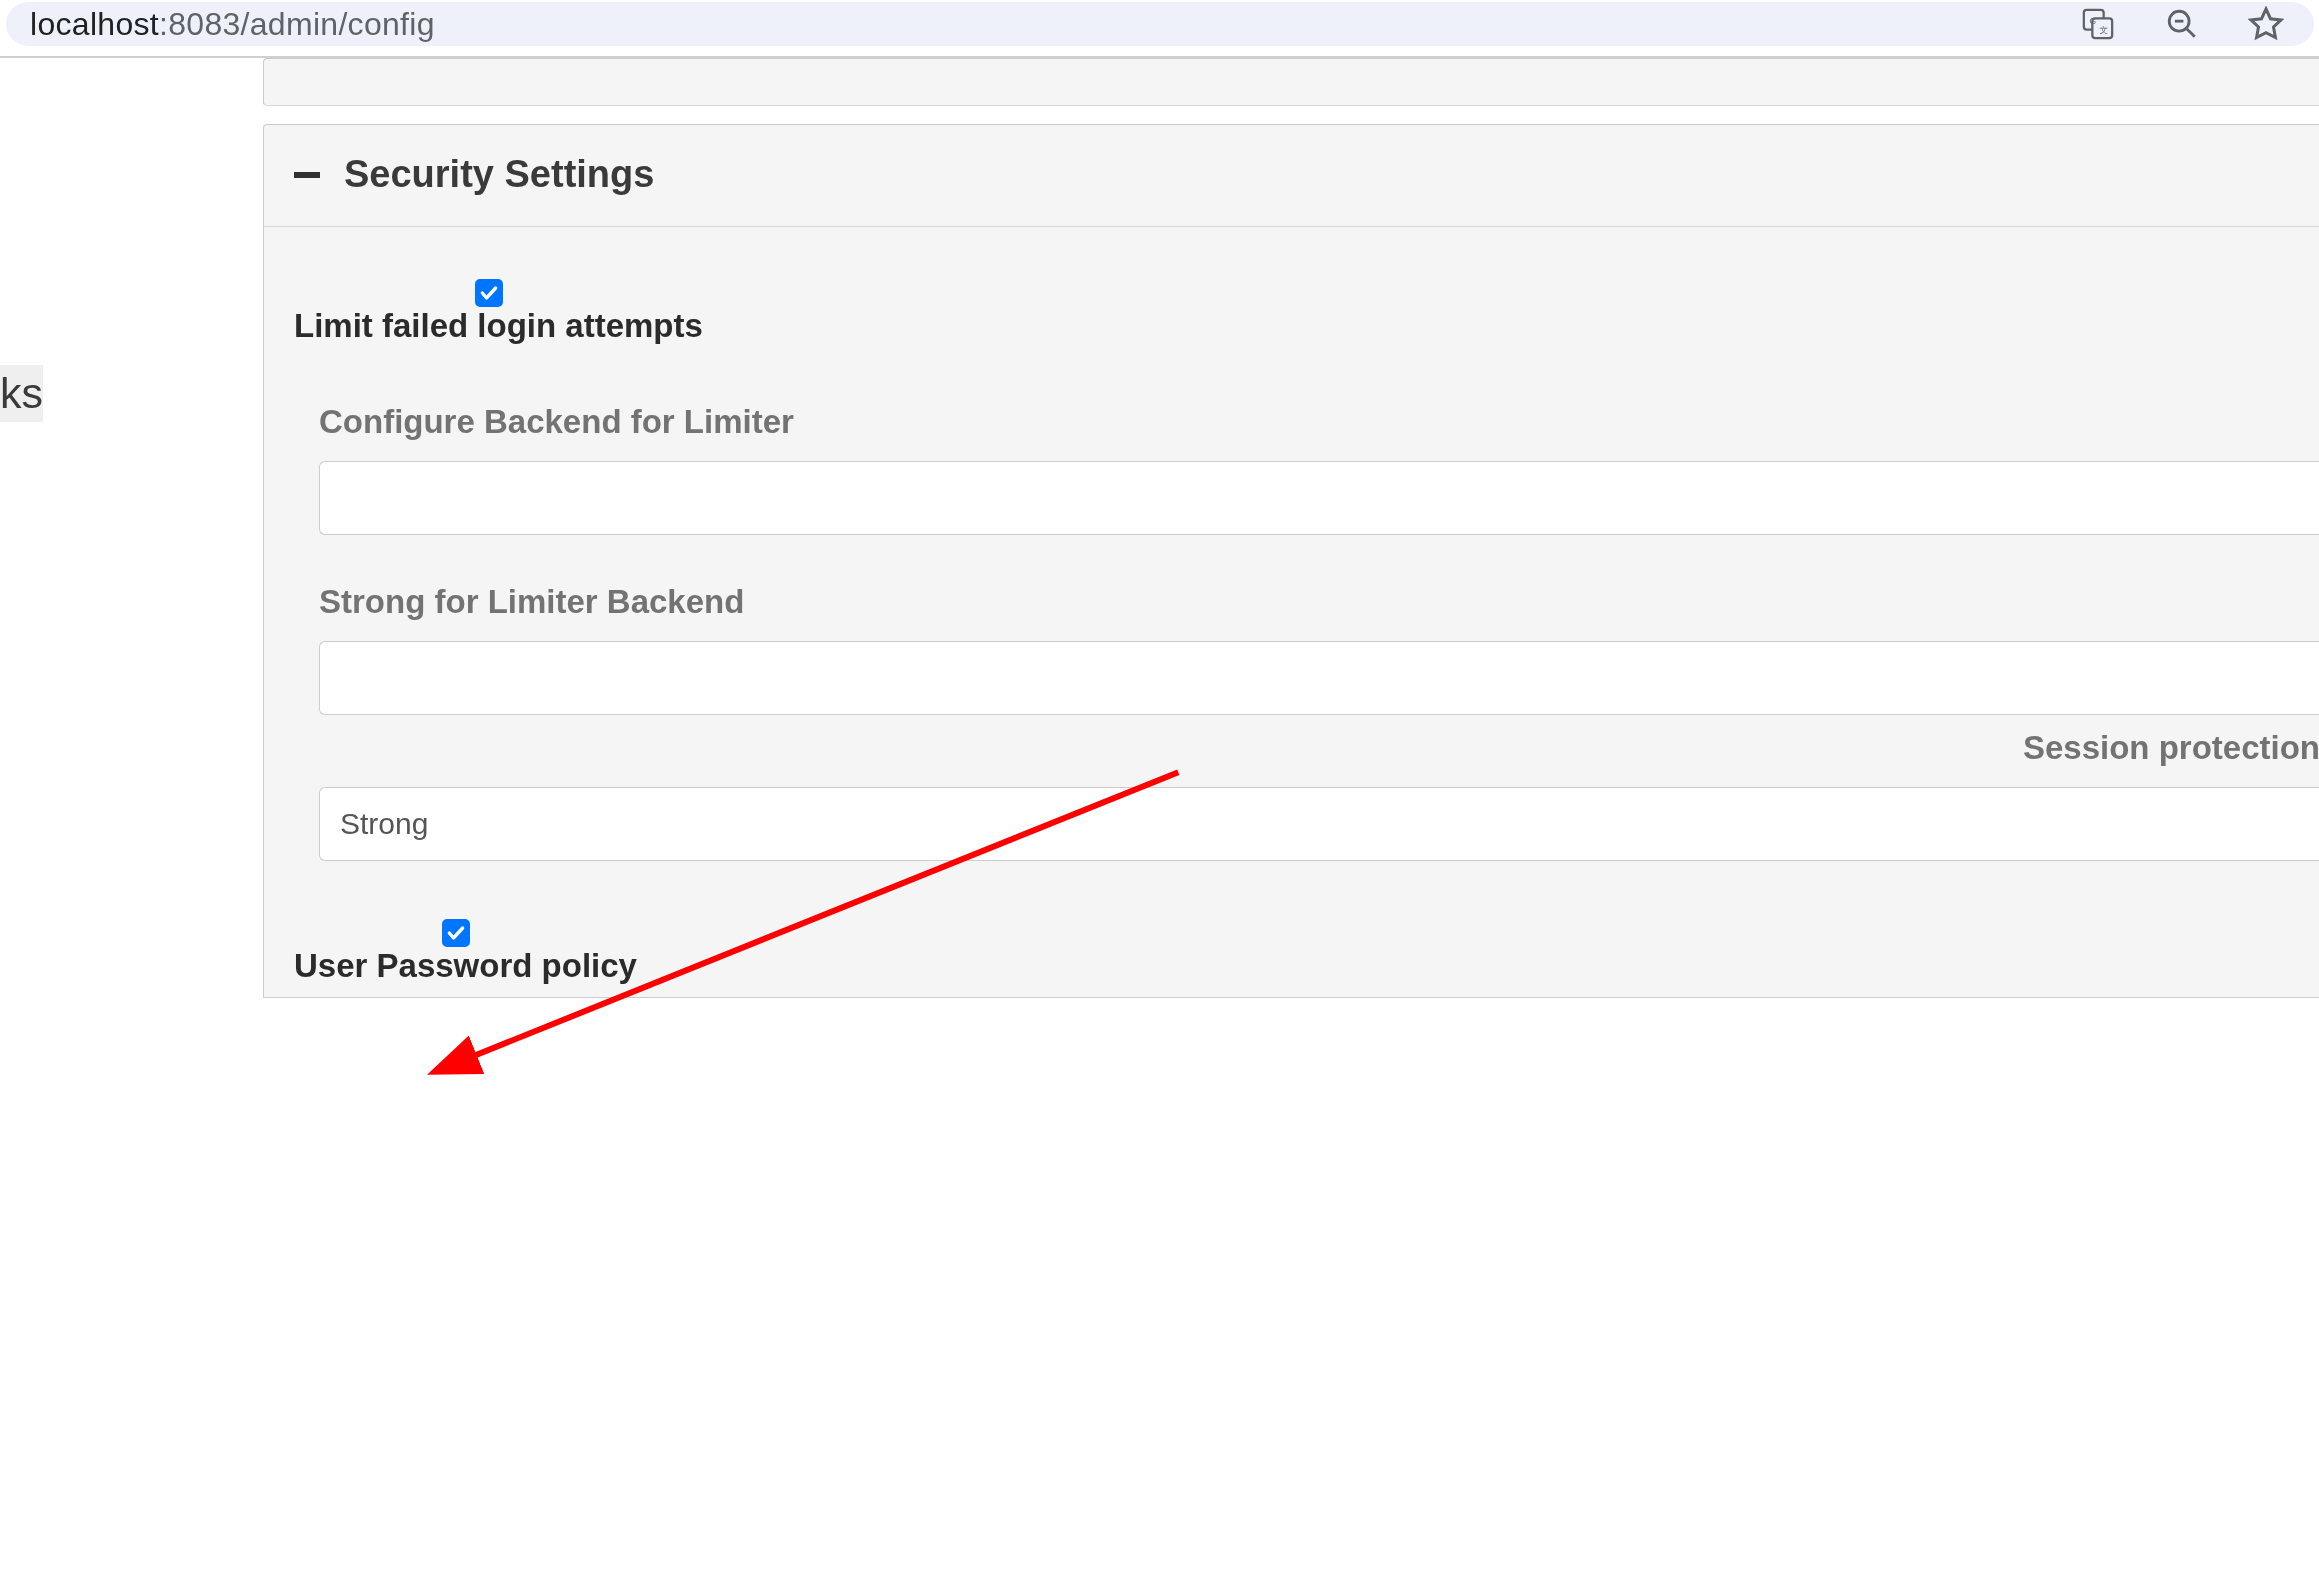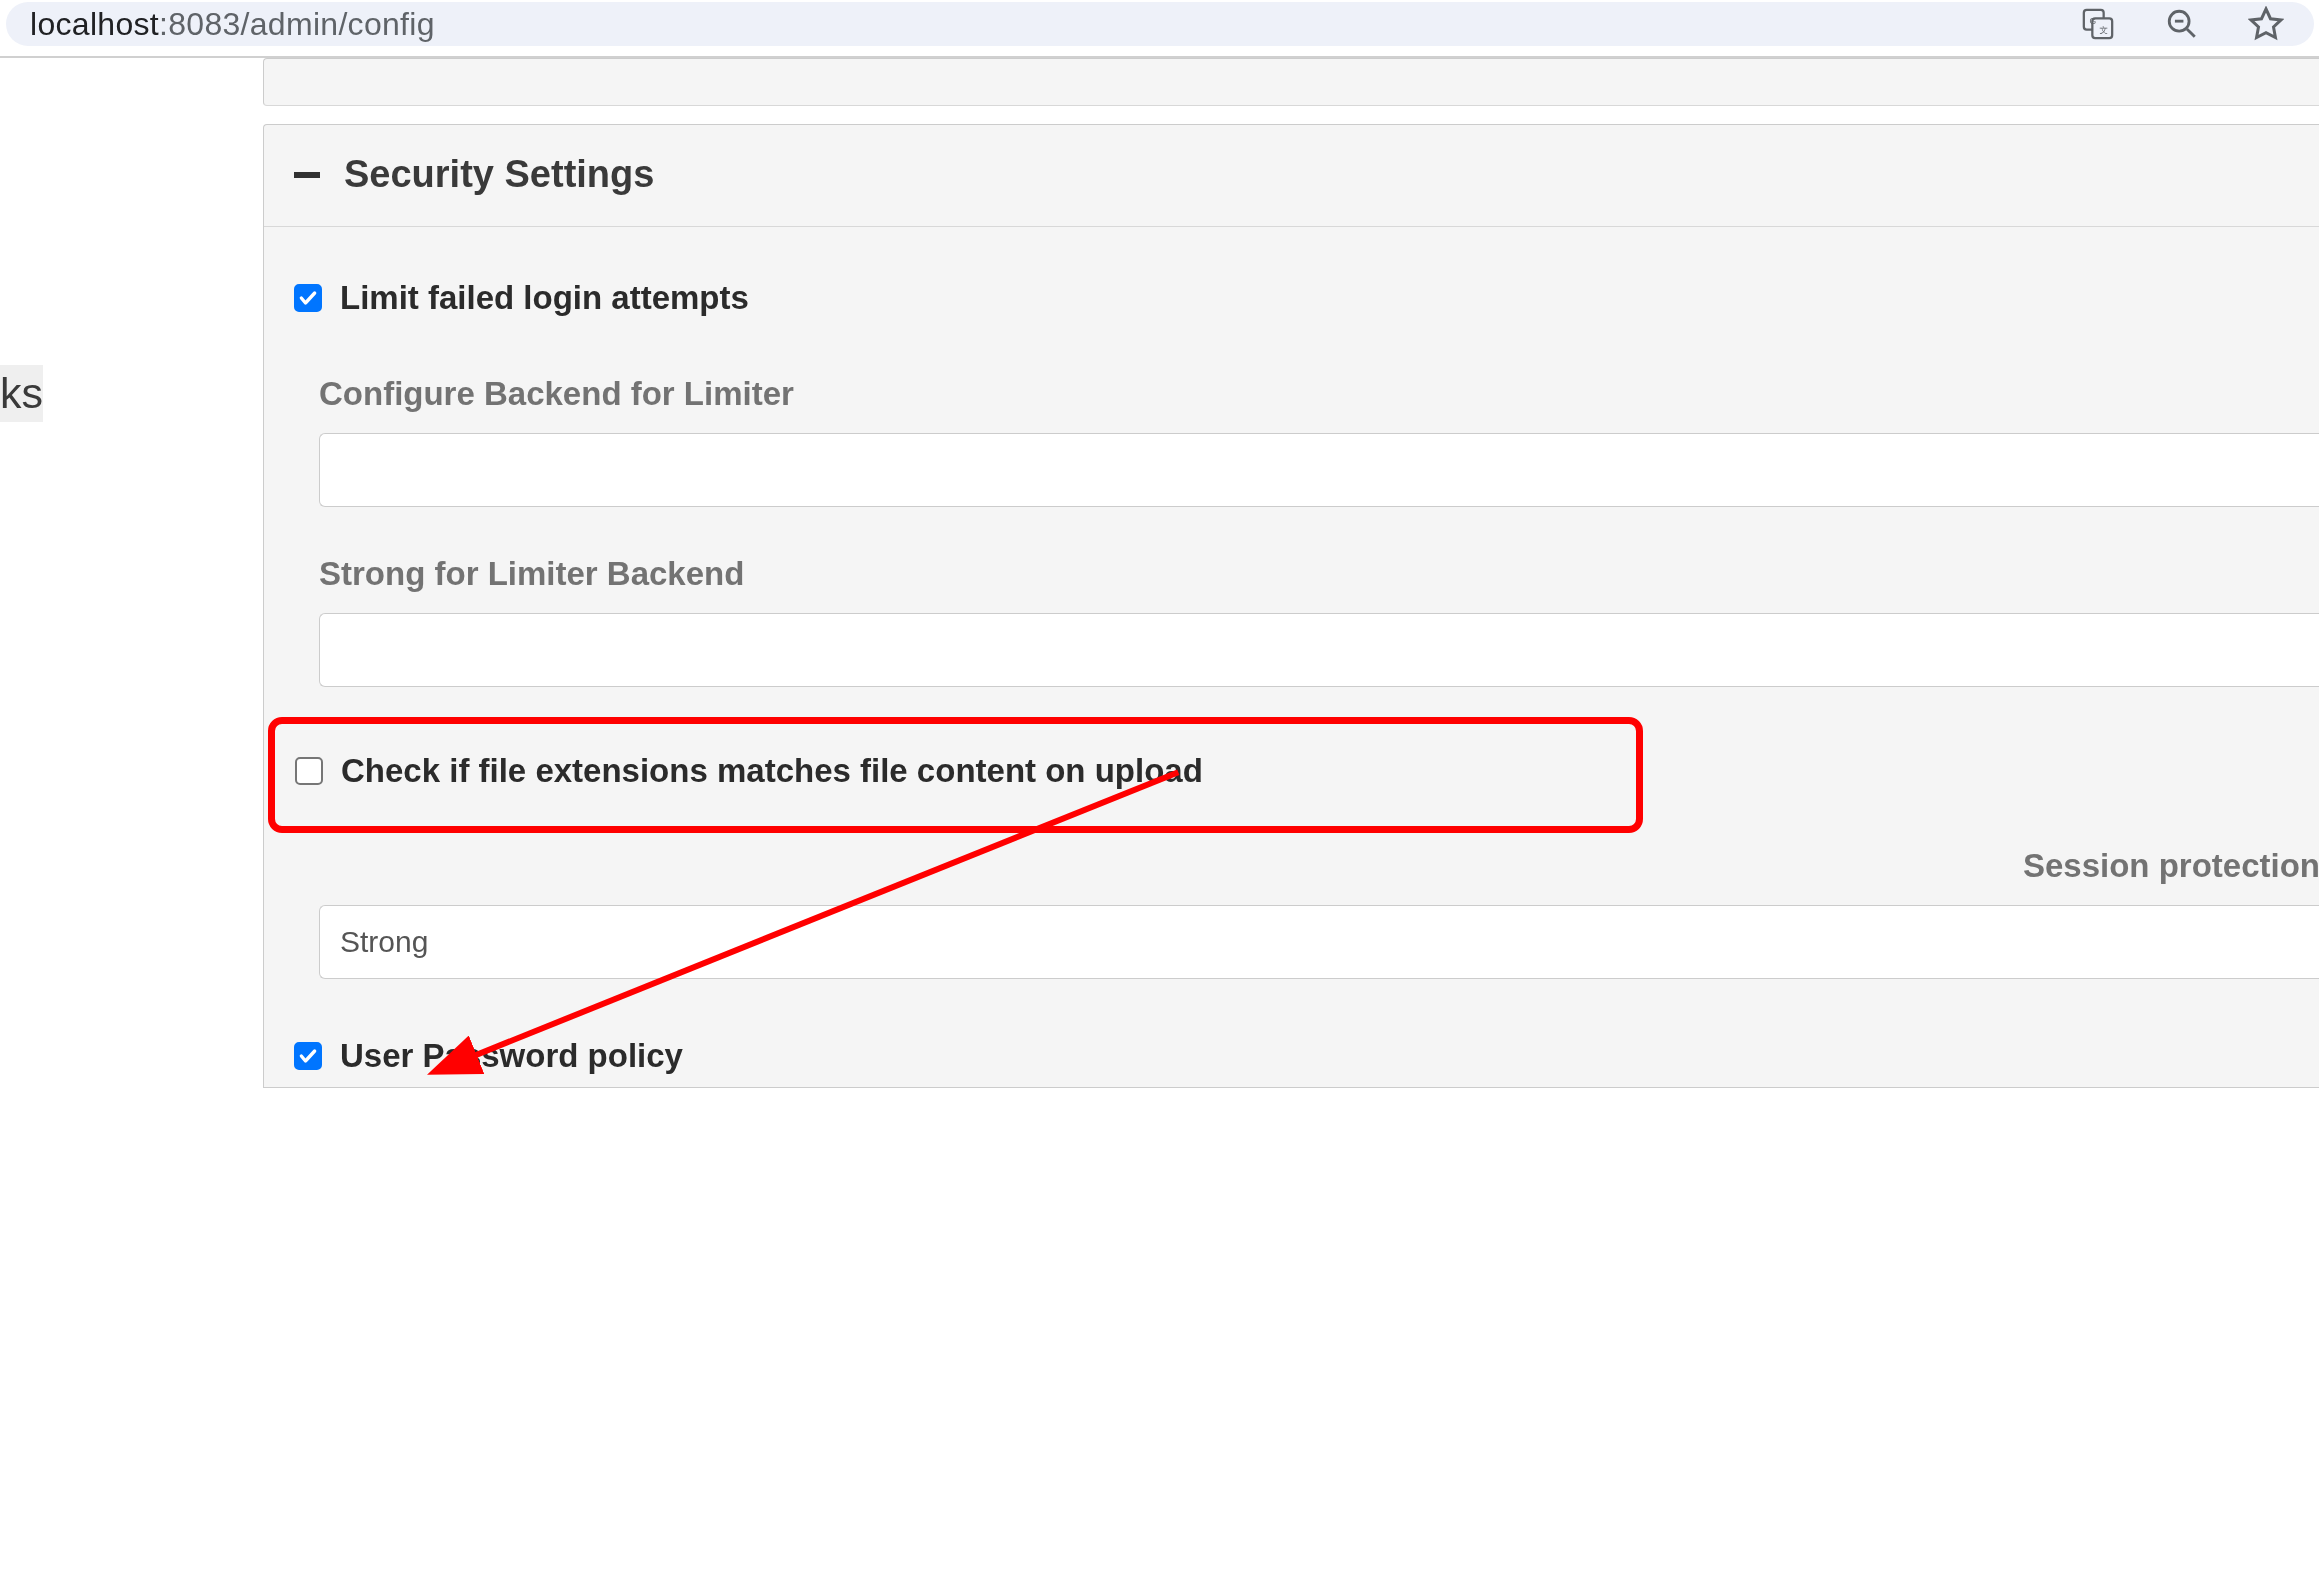--- a/index.html
+++ b/index.html
@@ -112,20 +112,21 @@
     }
     .field-row {
       display: flex;
       align-items: center;
       padding: 12px 30px;
     }
     .checkbox-wrap {
       display: inline-flex;
       align-items: center;
       position: relative;
+      flex-direction: column;
     }
     .checkbox {
       width: 28px;
       height: 28px;
       border: 2px solid #767676;
       border-radius: 5px;
       margin-right: 18px;
       cursor: pointer;
       display: inline-flex;
       align-items: center;
@@ -252,28 +253,20 @@
             <span class="check-label">Limit failed login attempts</span>
           </label>
         </div>
 
         <div class="sub-label sub-label-first">Configure Backend for Limiter</div>
         <div class="text-input"></div>
 
         <div class="sub-label">Strong for Limiter Backend</div>
         <div class="text-input"></div>
 
-        <div class="highlight-box">
-          <label class="checkbox-wrap">
-            <span class="checkbox">
-              
-            </span>
-            <span class="check-label">Check if file extensions matches file content on upload</span>
-          </label>
-        </div>
 
         <div class="sub-label" style="margin-top:14px;text-align:right;">Session protection</div>
         <div class="text-input">Strong</div>
 
         <div class="field-row" style="margin-top:46px;">
           <label class="checkbox-wrap">
             <span class="checkbox checked">
               <svg viewBox="0 0 24 24" fill="none" stroke="#fff" stroke-width="4" stroke-linecap="round" stroke-linejoin="round">
                   <polyline points="4 12 9 18 20 6"></polyline>
                 </svg>

